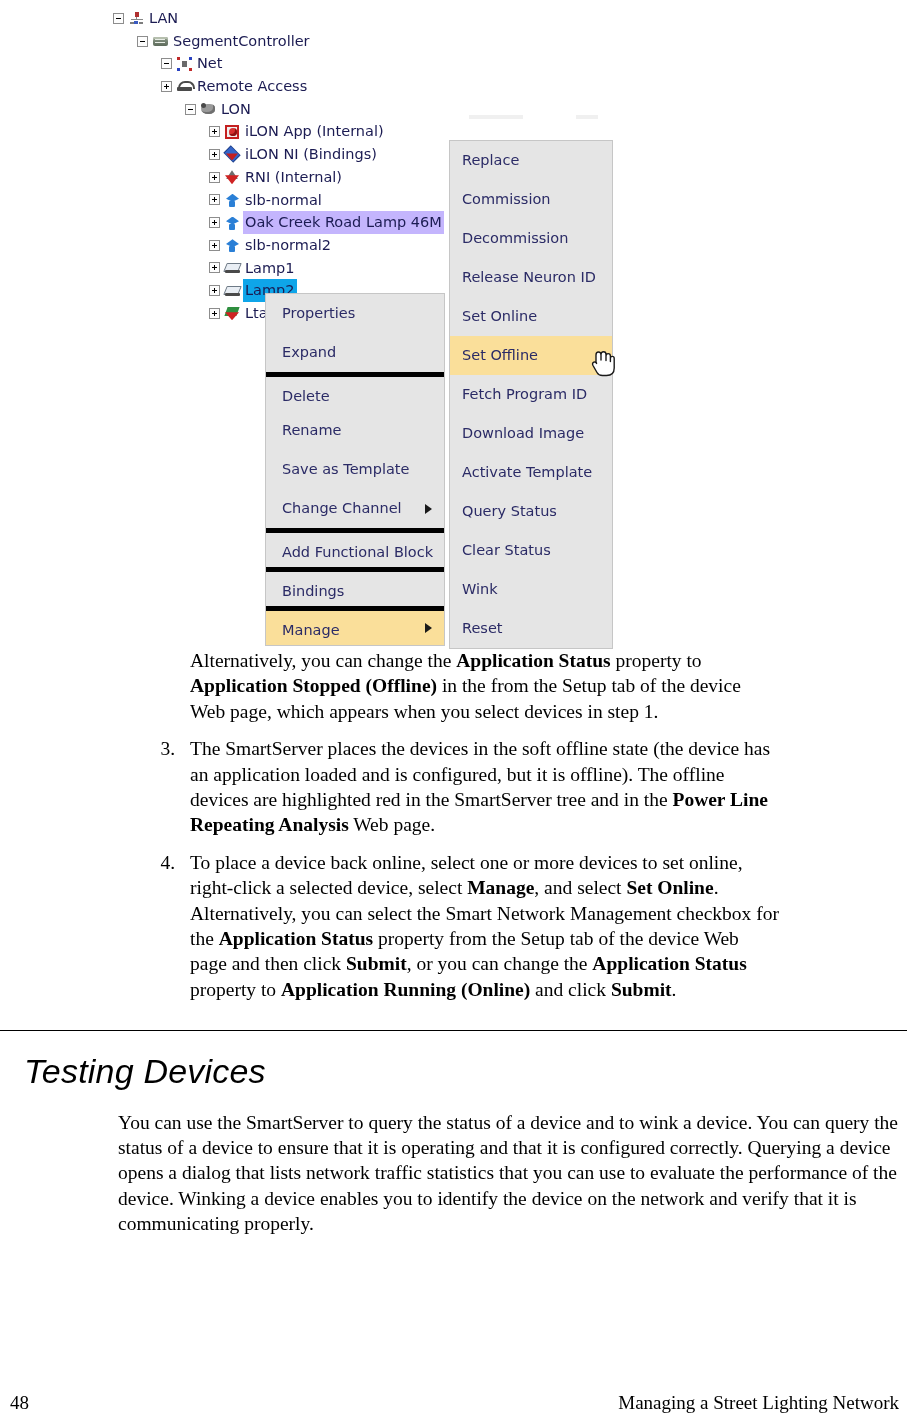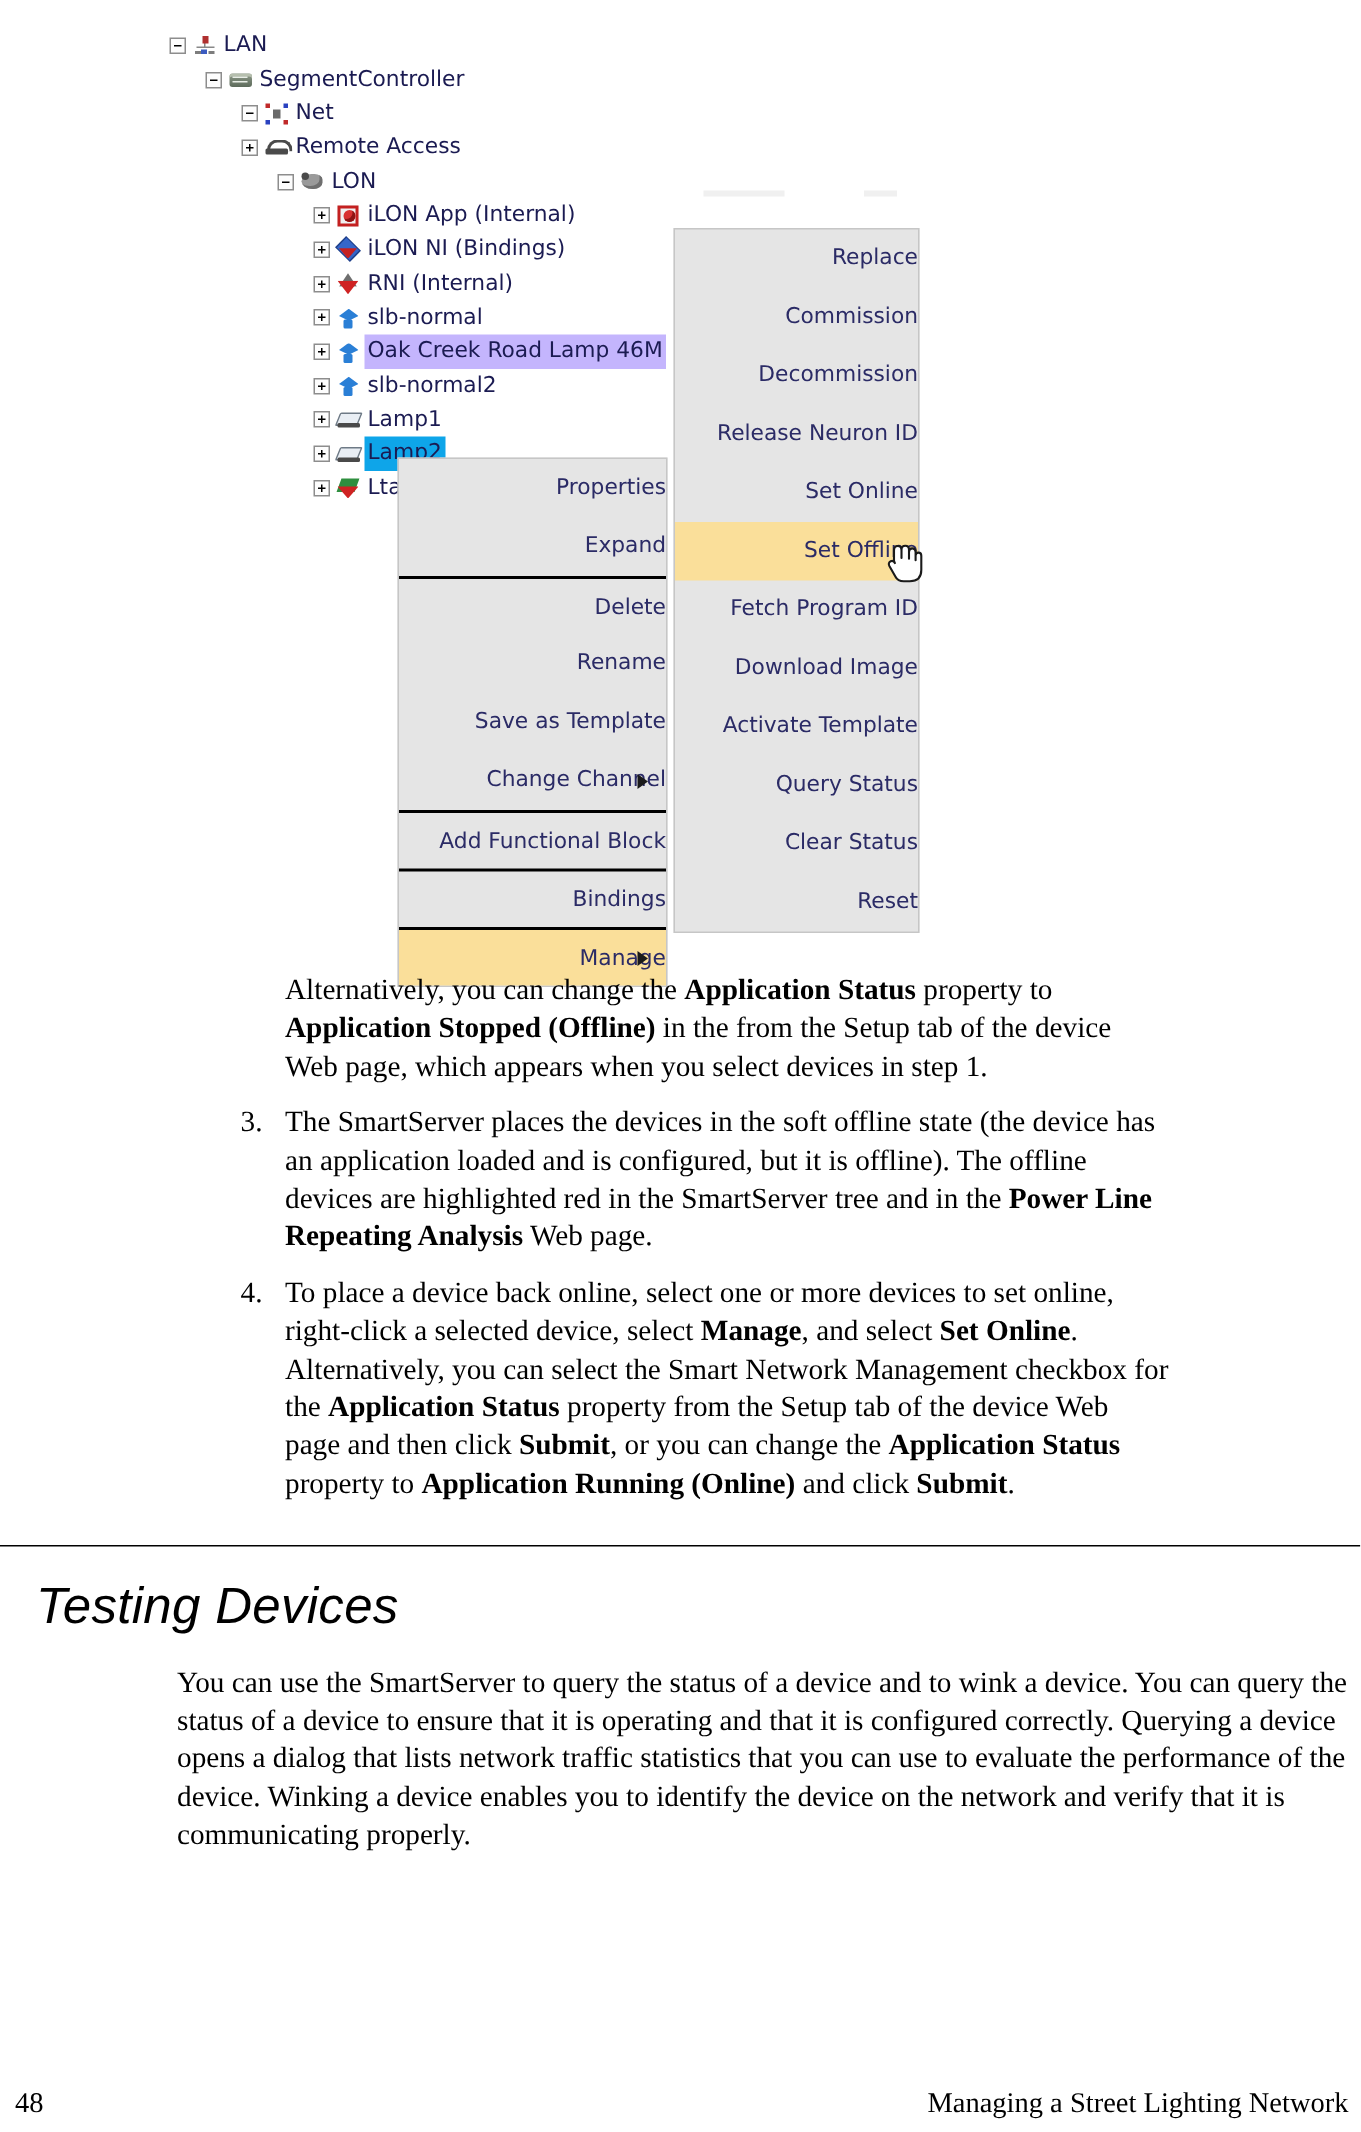--- a/index.html
+++ b/index.html
@@ -14,24 +14,23 @@
     background: #ffffff;
     overflow: hidden;
     font-family: "Liberation Serif", "DejaVu Serif", serif;
     color: #000000;
   }
 
   
   .figure {
     position: absolute;
     left: 0;
-    top: 17px;
+    top: 5px;
     width: 722px;
     height: 648px;
-    text-align: right;
   }
 
   
   .tree {
     position: absolute;
     left: 113px;
     top: 2px;
     width: 340px;
     font-family: "DejaVu Sans", "Liberation Sans", sans-serif;
     font-size: 14.5px;
@@ -196,21 +195,21 @@
   }
   .cmenu .mi {
     position: relative;
     height: 39px;
     line-height: 39px;
     padding-left: 16px;
     white-space: nowrap;
     box-sizing: border-box;
   }
   .cmenu .mi.hl { background: #fadf9a; }
-  .cmenu .mi.sep { border-top: 2px solid #000000; }
+  .cmenu .mi.sep { border-top: 5px solid #000000; }
   .cmenu .mi .arrow {
     position: absolute;
     right: 12px;
     top: 50%;
     transform: translateY(-50%);
     width: 0; height: 0;
     border-left: 7px solid #1a1a1a;
     border-top: 5px solid transparent;
     border-bottom: 5px solid transparent;
   }
@@ -478,20 +477,23 @@
       <div class="mi">
         <span>Activate Template</span>
       </div>
       <div class="mi">
         <span>Query Status</span>
       </div>
       <div class="mi">
         <span>Clear Status</span>
       </div>
       <div class="mi">
+        <span>Wink</span>
+      </div>
+      <div class="mi">
         <span>Reset</span>
       </div>
     </div>
 
     <div class="cursor">
       <svg width="26" height="30" viewBox="0 0 26 30">
         <path d="M6 14 L6 7 Q6 4 8.5 4 Q11 4 11 7 L11 12 L11 6.5 Q11 3.8 13.5 3.8 Q16 3.8 16 6.5 L16 12.5 L16 8 Q16 5.6 18.2 5.6 Q20.4 5.6 20.4 8 L20.4 13.5 L20.4 10.5 Q20.4 8.4 22.3 8.4 Q24.2 8.4 24.2 10.5 L24.2 20 Q24.2 27.5 16.5 27.5 L12.5 27.5 Q8.5 27.5 7 24.5 L3 17.5 Q1.8 15.2 3.8 14.2 Q5.6 13.4 6.6 15.4 Z" fill="#ffffff" stroke="#1a1a1a" stroke-width="1.4" stroke-linejoin="round"></path>
       </svg>
     </div>
 

